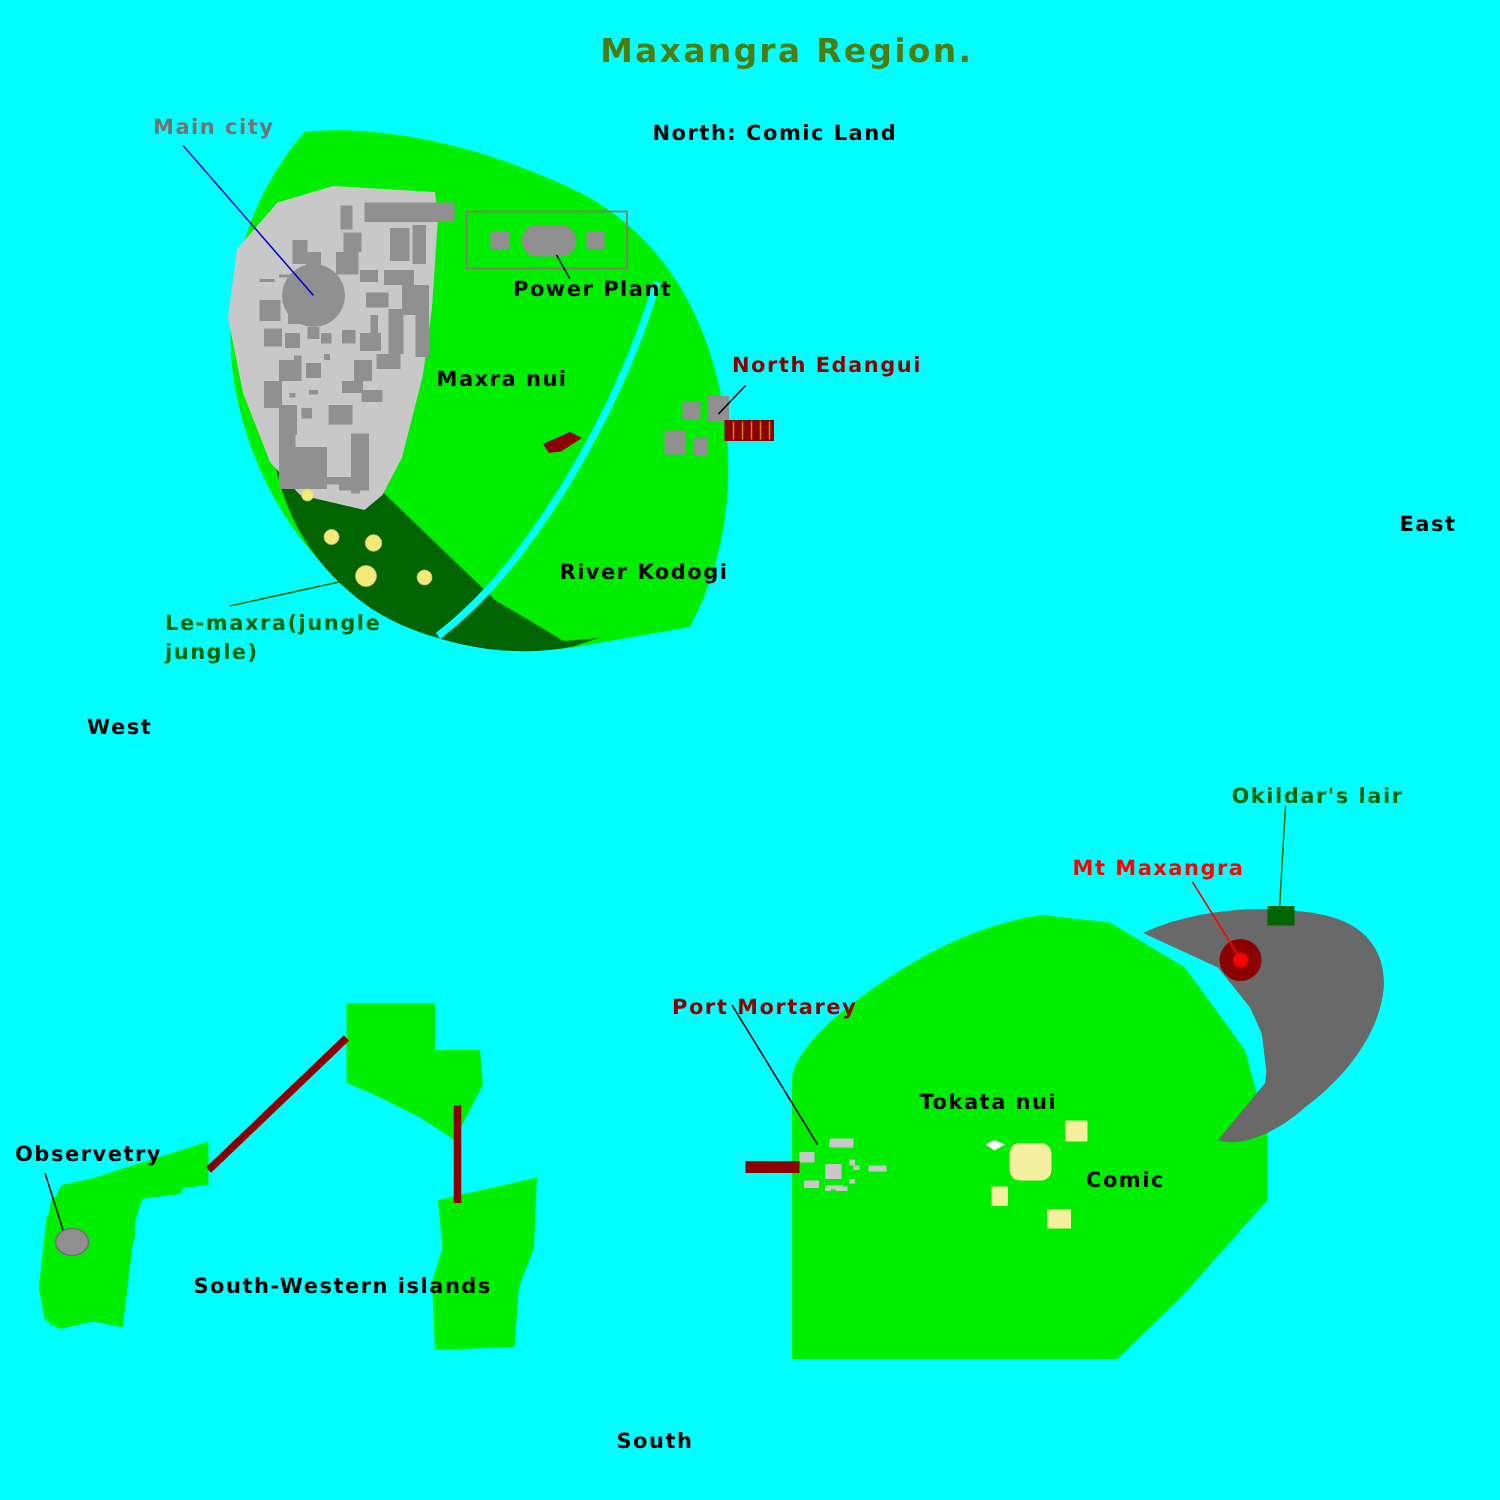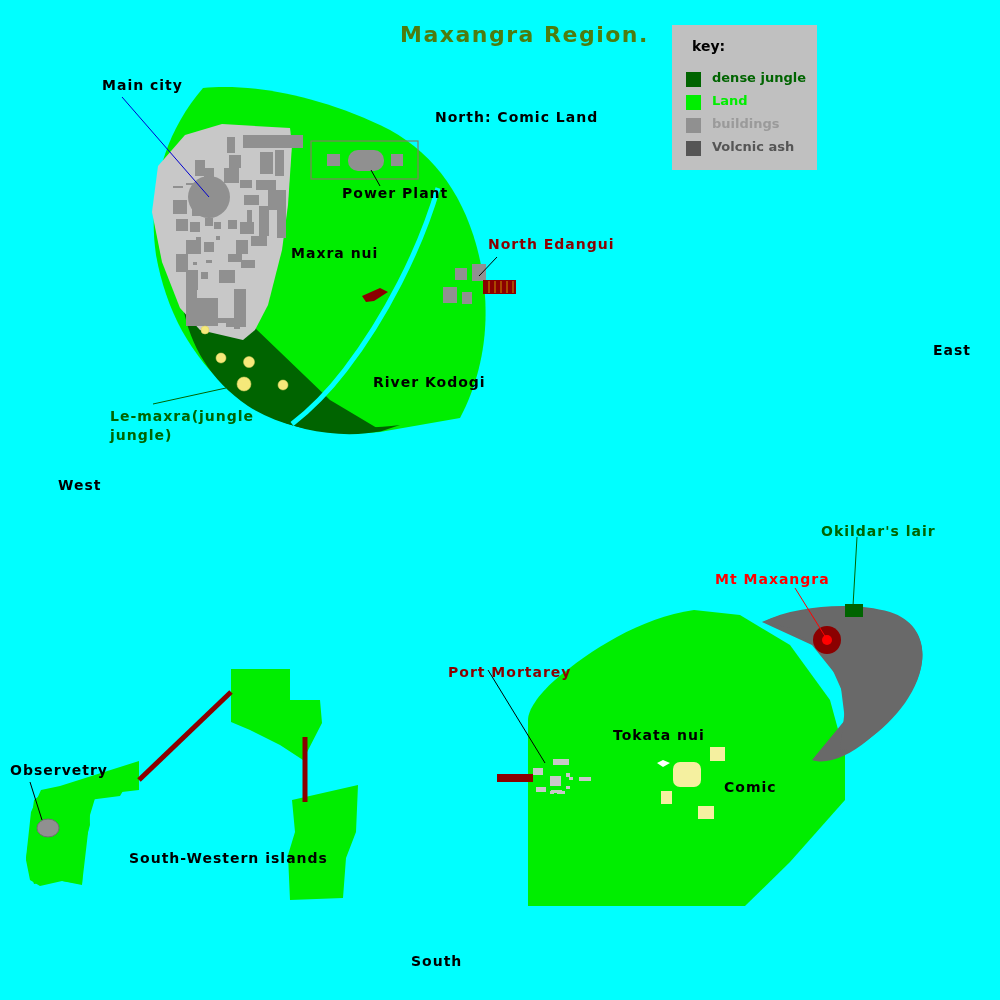--- a/index.html
+++ b/index.html
@@ -9,21 +9,21 @@
     font-family:"DejaVu Sans","Liberation Sans",sans-serif;
     position:relative;
   }
   #map-root{position:absolute;left:0;top:0;width:1000px;height:1000px;}
   svg.layer{position:absolute;left:0;top:0;width:1000px;height:1000px;}
   .lbl{position:absolute;white-space:pre;font-weight:bold;letter-spacing:1px;}
   .lbl-title{
     font-size:22px;color:#4d7c0f;letter-spacing:1.5px;margin-left:48px;
   }
   .lbl-black{font-size:14px;color:#000000;}
-  .lbl-blue{font-size:14px;color:#000000;}
+  .lbl-blue{font-size:14px;color:#737373;}
   .lbl-darkgreen{font-size:14px;color:#006400;}
   .lbl-darkred{font-size:14px;color:#8B0000;}
   .lbl-red{font-size:14px;color:#FF0000;}
   .lbl-compass{font-size:14px;color:#000000;font-weight:bold;}
 
   #key-box{
     position:absolute;left:672px;top:25px;width:145px;height:145px;
     background:#C0C0C0;
   }
   #key-box .key-title{position:absolute;left:20px;top:13px;font-size:14px;font-weight:bold;color:#000;}
@@ -195,21 +195,21 @@
       <rect x="710" y="747" width="15" height="14"></rect>
       <rect x="673" y="762" width="28" height="25" rx="7" ry="7"></rect>
       <rect x="661" y="791" width="11" height="13"></rect>
       <rect x="698" y="806" width="16" height="13"></rect>
     </g>
     <polygon points="663,760 670,763 663,767 657,763" fill="#FFFFFF"></polygon>
   </svg>
 
   <div class="lbl lbl-title" style="left:352px;top:22px;">Maxangra Region.</div>
 
-  <div class="lbl lbl-compass" style="left:435px;top:81px;margin-top:28px;">North: Comic Land</div>
+  <div class="lbl lbl-compass" style="left:435px;top:81px;">North: Comic Land</div>
   <div class="lbl lbl-compass" style="left:933px;top:342px;">East</div>
   <div class="lbl lbl-compass" style="left:58px;top:477px;">West</div>
   <div class="lbl lbl-compass" style="left:411px;top:953px;">South</div>
 
   <div class="lbl lbl-blue" style="left:102px;top:77px;">Main city</div>
   <div class="lbl lbl-black" style="left:342px;top:185px;">Power Plant</div>
   <div class="lbl lbl-black" style="left:291px;top:245px;">Maxra nui</div>
   <div class="lbl lbl-darkred" style="left:488px;top:236px;">North Edangui</div>
   <div class="lbl lbl-black" style="left:333px;top:374px;margin-left:40px;">River Kodogi</div>
   <div class="lbl lbl-darkgreen" style="left:110px;top:408px;">Le-maxra(jungle</div>
@@ -217,37 +217,14 @@
 
   <div class="lbl lbl-darkgreen" style="left:821px;top:523px;">Okildar's lair</div>
   <div class="lbl lbl-red" style="left:715px;top:571px;">Mt Maxangra</div>
   <div class="lbl lbl-darkred" style="left:448px;top:664px;">Port Mortarey</div>
   <div class="lbl lbl-black" style="left:613px;top:727px;">Tokata nui</div>
   <div class="lbl lbl-black" style="left:724px;top:779px;">Comic</div>
 
   <div class="lbl lbl-black" style="left:10px;top:762px;">Observetry</div>
   <div class="lbl lbl-black" style="left:129px;top:850px;">South-Western islands</div>
 
-  <div id="key-box">
-    <div class="key-title">key:</div>
-
-    <div class="key-row" style="top:45px;">
-      <span class="key-swatch" style="background:#006400;"></span>
-      <span class="key-text" style="color:#006400;">dense jungle</span>
-    </div>
-
-    <div class="key-row" style="top:68px;">
-      <span class="key-swatch" style="background:#00EE00;"></span>
-      <span class="key-text" style="color:#00EE00;">Land</span>
-    </div>
-
-    <div class="key-row" style="top:91px;">
-      <span class="key-swatch" style="background:#909090;"></span>
-      <span class="key-text" style="color:#9A9A9A;">buildings</span>
-    </div>
-
-    <div class="key-row" style="top:114px;">
-      <span class="key-swatch" style="background:#555555;"></span>
-      <span class="key-text" style="color:#555555;">Volcnic ash</span>
-    </div>
-  </div>
 
 </div>
 
 </body></html>

